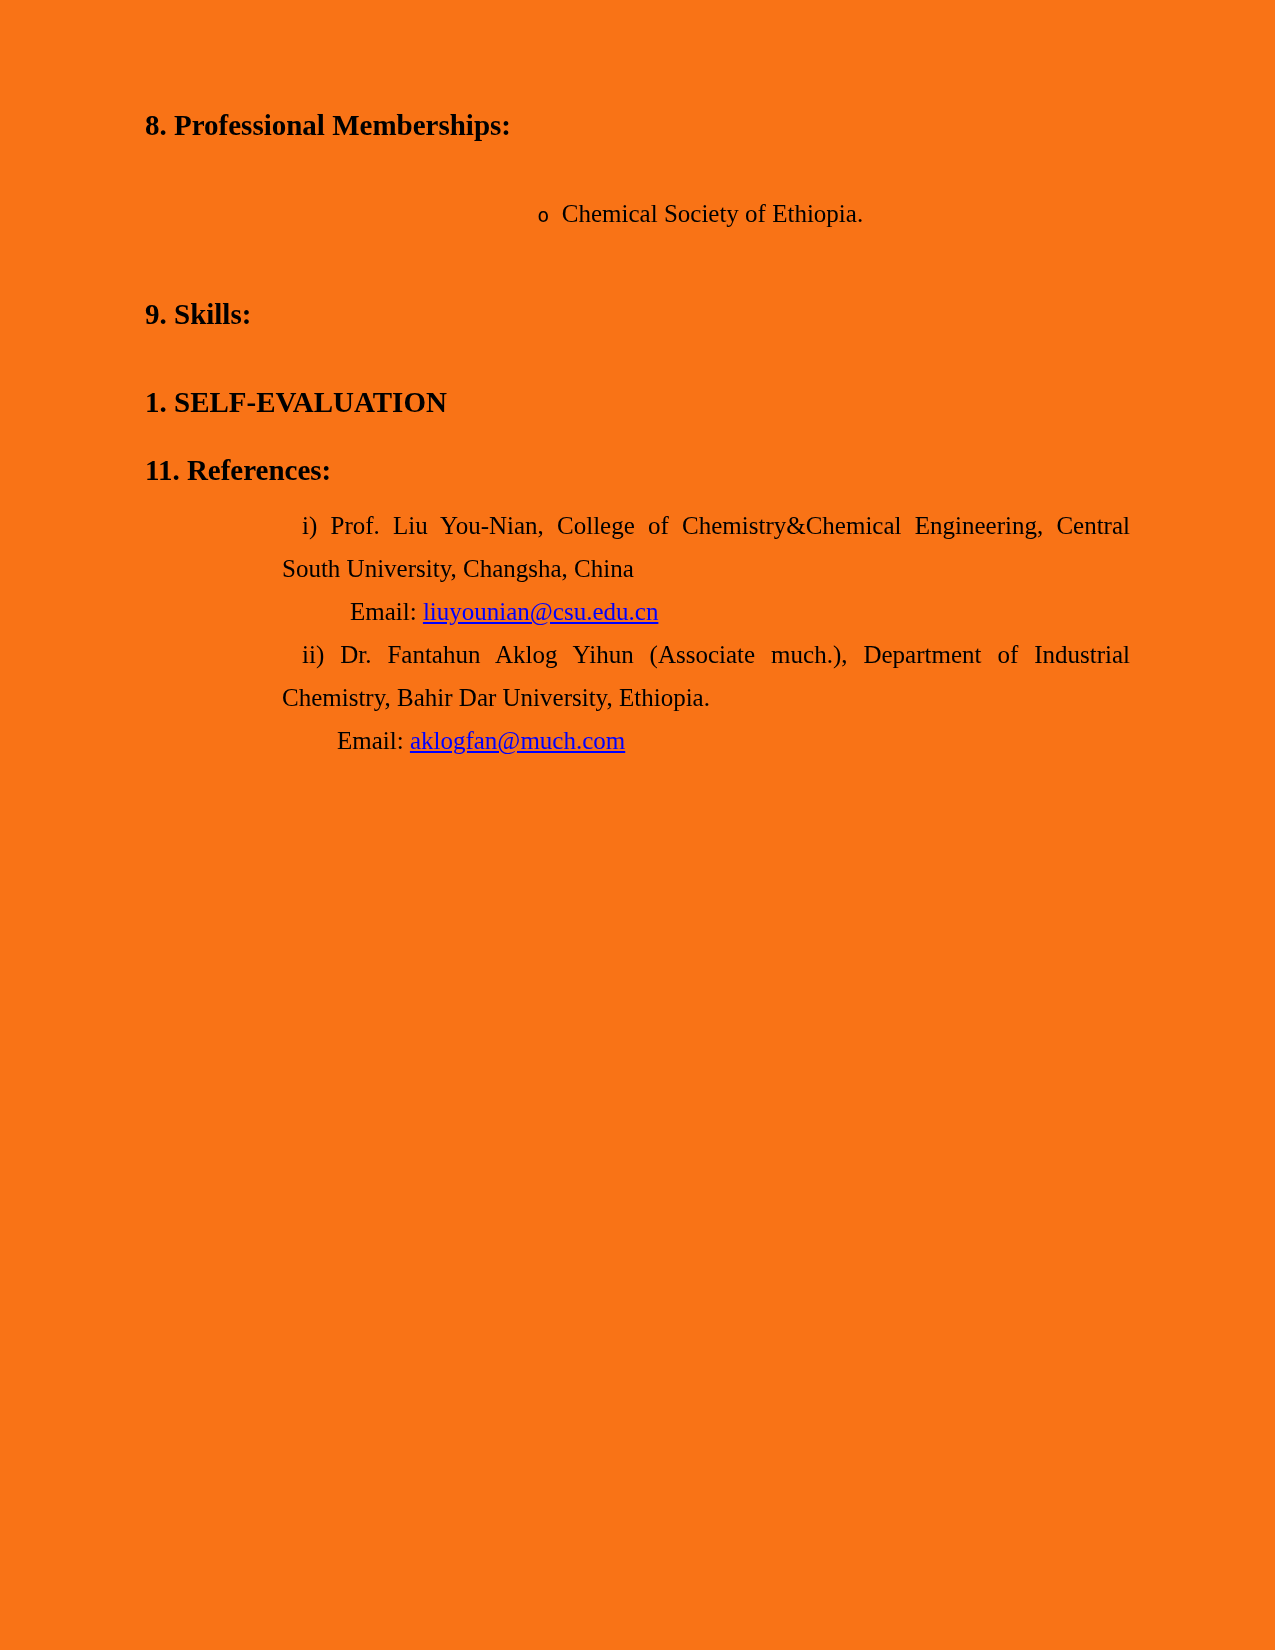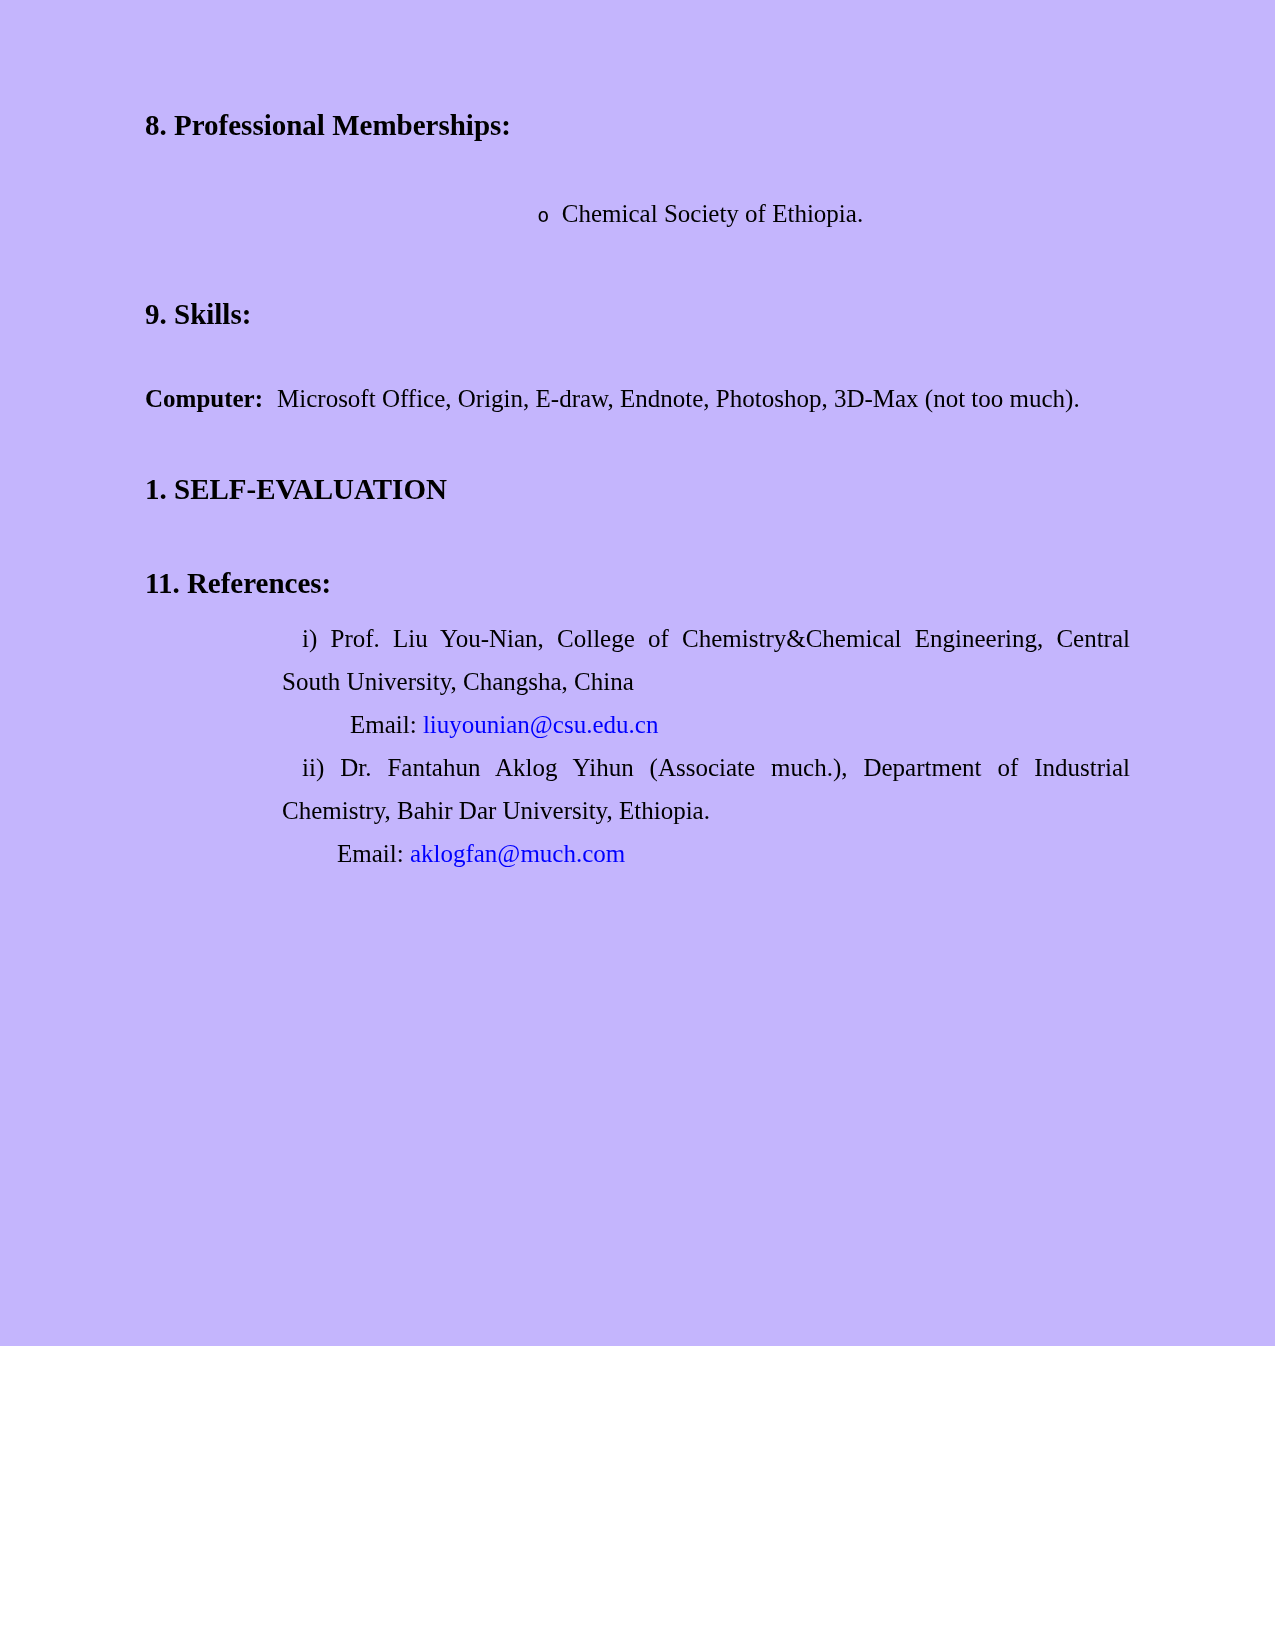--- a/index.html
+++ b/index.html
@@ -3,39 +3,39 @@
 <meta charset="utf-8">
 <style>
   html, body {
     margin: 0;
     padding: 0;
     background: #ffffff;
   }
   .page {
     position: relative;
     width: 1275px;
-    height: 1346px;
+    height: 1650px;
     margin: 0 auto;
-    background: #c4b5fd;
+    background: #f97316;
     box-sizing: border-box;
     padding: 105px 145px 0 145px;
     font-family: "Liberation Serif", "DejaVu Serif", serif;
     font-size: 25px;
     color: #000000;
     overflow: hidden;
   }
   .heading {
     font-size: 29px;
     font-weight: bold;
     line-height: 40px;
     margin: 0;
   }
   .h-skills        { margin-top: 62px; }
   .h-selfeval      { margin-top: 48px; }
-  .h-references    { margin-top: 54px; }
+  .h-references    { margin-top: 28px; }
 
   .bullet-row {
     margin-top: 52px;
     line-height: 34px;
     padding-left: 113px;
     text-align: center;
   }
   .bullet-marker {
     display: inline-block;
     width: 37px;
@@ -65,39 +65,37 @@
     text-indent: 20px;
   }
   .email-row {
     margin: 0;
     line-height: 43px;
   }
   .email-row-1 { padding-left: 68px; }
   .email-row-2 { padding-left: 55px; }
   .email-link {
     color: var(--link-color, #0000ff);
+    text-decoration: underline;
     cursor: pointer;
   }
 </style>
 </head>
 <body style="background: rgb(255, 255, 255);">
 
 <div class="page">
 
   <h2 class="heading h-memberships">8. Professional Memberships:</h2>
 
   <div class="bullet-row">
     <span class="bullet-marker">o</span><span>Chemical Society of Ethiopia.</span>
   </div>
 
   <h2 class="heading h-skills">9. Skills:</h2>
 
-  <p class="body-par computer-par">
-    <span class="bold-label wide-colon-gap">Computer:</span><span>Microsoft Office, Origin, E-draw, Endnote, Photoshop, 3D-Max (not too much).</span>
-  </p>
 
 
   <h2 class="heading h-selfeval">1. SELF-EVALUATION</h2>
 
 
   <h2 class="heading h-references">11. References:</h2>
 
   <div class="refs-block">
 
     <div>

